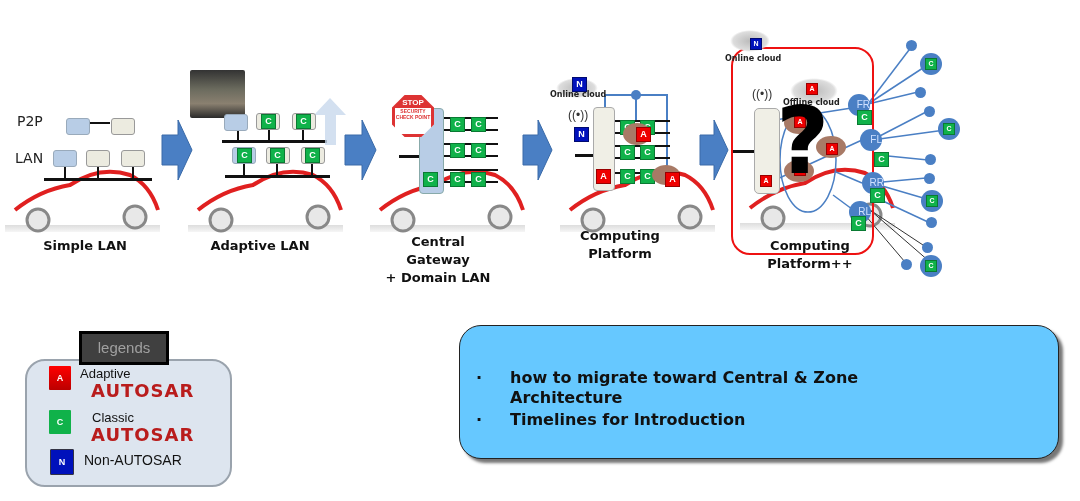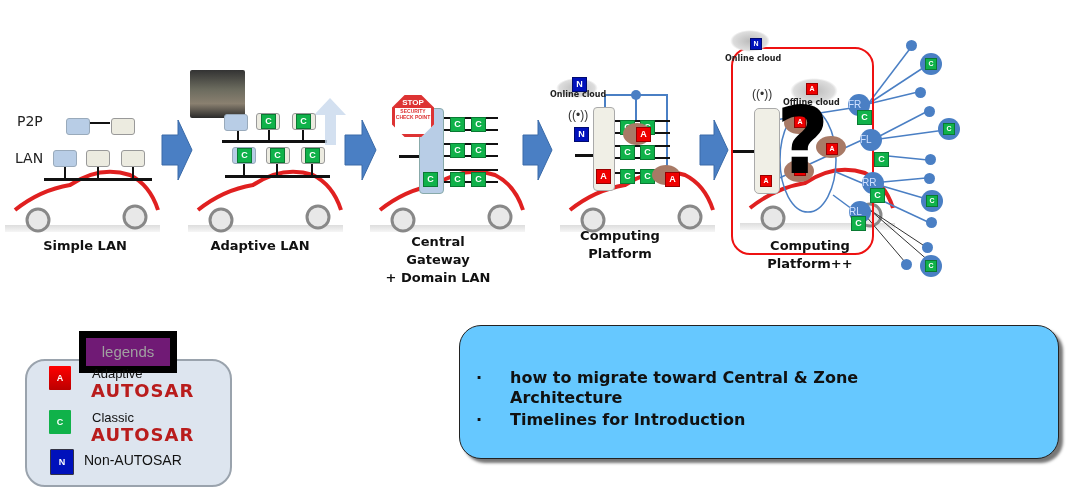--- a/index.html
+++ b/index.html
@@ -6,30 +6,30 @@
   body{width:1080px;height:501px;position:relative;overflow:hidden;font-family:"Liberation Sans",sans-serif;}
   .abs{position:absolute;}
   .label{position:absolute;font-family:"DejaVu Sans",sans-serif;font-weight:bold;font-size:13px;color:#111;text-align:center;line-height:18px;}
   .chip{position:absolute;width:13px;height:13px;font-family:"Liberation Sans",sans-serif;font-weight:bold;font-size:9px;color:#fff;text-align:center;line-height:13px;border:1px solid #6a8;}
   .chip.c{background:#10b24a;border-color:#0a7a33;}
   .chip.a{background:#e00;border-color:#900;}
   .chip.n{background:#0011bb;border-color:#000a70;}
   .ecu{position:absolute;width:22px;height:15px;border-radius:3px;border:1px solid #999;background:#ecebe0;}
   .ecu.blue{background:#b8cde6;border-color:#9ab;}
   .legend-box{position:absolute;left:25px;top:359px;width:203px;height:124px;border:2px solid #9aa3ad;border-radius:20px;background:#dde5ef;}
-  .legend-tab{position:absolute;left:79px;top:331px;width:84px;height:28px;border:7px solid #000000;background:#701a75;color:#a0a0a0;font-size:15px;text-align:center;line-height:28px;}
+  .legend-tab{position:absolute;left:79px;top:331px;width:84px;height:28px;border:3px solid #000000;background:#404040;color:#a0a0a0;font-size:15px;text-align:center;line-height:28px;}
   .legend-chip{position:absolute;width:22px;height:24px;font-size:9px;font-weight:bold;color:#fff;text-align:center;line-height:24px;border-radius:1px;}
   .legend-text{position:absolute;font-size:15px;color:#111;}
   .autosar{position:absolute;font-family:"DejaVu Sans",sans-serif;font-weight:bold;font-size:18px;letter-spacing:1px;color:#b91c1c;}
   .question-box{position:absolute;left:459px;top:325px;width:598px;height:132px;background:#66c8ff;border:1.5px solid #222;border-radius:22px;box-shadow:4px 4px 3px #777;}
   .q-title{position:absolute;left:16px;top:20px;font-family:"DejaVu Sans",sans-serif;font-weight:bold;font-size:16px;color:#111;}
   .q-item{position:absolute;left:16px;font-family:"DejaVu Sans",sans-serif;font-weight:bold;font-size:16px;color:#111;line-height:20px;}
   .q-item .bullet{display:inline-block;width:34px;}
   .cloud-text{position:absolute;font-family:"DejaVu Sans",sans-serif;font-weight:bold;font-size:8px;color:#222;}
-  .zone-node{position:absolute;width:22px;height:22px;border-radius:50%;background:#4a7fc4;color:#cfe0ff;font-size:10px;text-align:left;line-height:22px;}
+  .zone-node{position:absolute;width:22px;height:22px;border-radius:50%;background:#4a7fc4;color:#cfe0ff;font-size:10px;text-align:right;line-height:22px;}
   .dot{position:absolute;width:11px;height:11px;border-radius:50%;background:#4a7fc4;}
   .cdot{position:absolute;width:22px;height:22px;border-radius:50%;background:#4a7fc4;}
 </style>
 </head>
 <body>
 
 <svg class="abs" style="left:0;top:0" width="1080" height="300">
   <defs>
     <linearGradient id="carShadow" x1="0" x2="0" y1="0" y2="1">
       <stop offset="0" stop-color="#ddd"></stop>
@@ -227,21 +227,21 @@
 
 <div class="label" style="left:755px;top:237px;width:110px;">
   <div>Computing</div>
   <div>Platform++</div>
 </div>
 
 <div class="legend-box"></div>
 <div class="legend-tab">legends</div>
 
 <div class="legend-chip" style="left:49px;top:366px;background:linear-gradient(#f00,#b00);">A</div>
-<div class="legend-text" style="left:92px;top:366px;font-size:13px;">Adaptive</div>
+<div class="legend-text" style="left:80px;top:366px;font-size:13px;">Adaptive</div>
 <div class="autosar" style="left:91px;top:380px;">AUTOSAR</div>
 
 <div class="legend-chip" style="left:49px;top:410px;background:#10b24a;">C</div>
 <div class="legend-text" style="left:92px;top:410px;font-size:13px;">Classic</div>
 <div class="autosar" style="left:91px;top:424px;">AUTOSAR</div>
 
 <div class="legend-chip" style="left:50px;top:449px;background:#0011bb;border:1px solid #334;">N</div>
 <div class="legend-text" style="left:84px;top:452px;font-size:14px;">Non-AUTOSAR</div>
 
 <div class="question-box">

